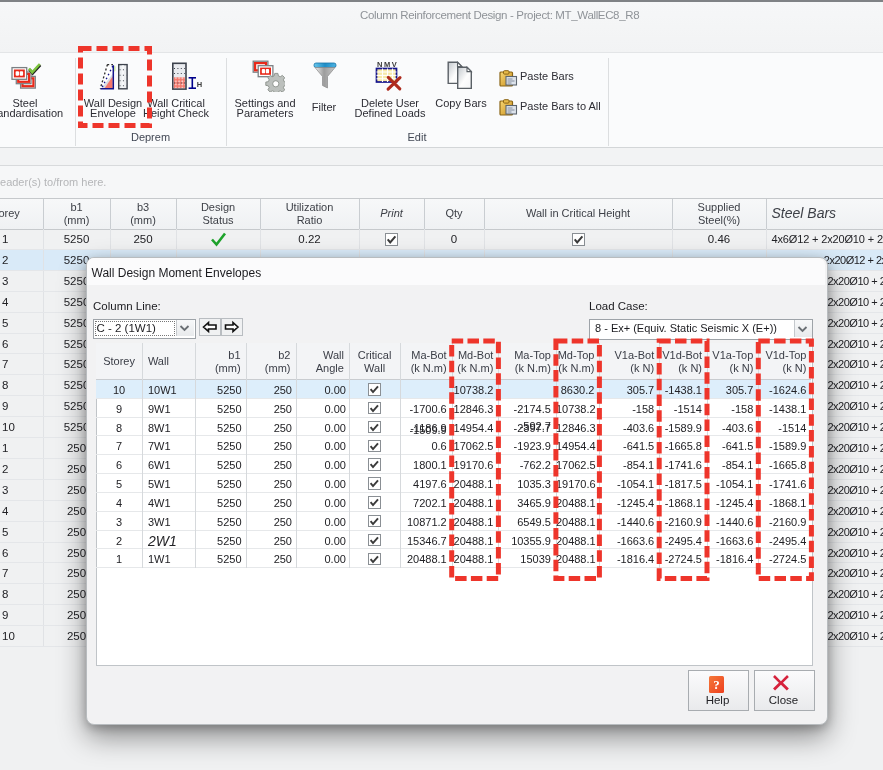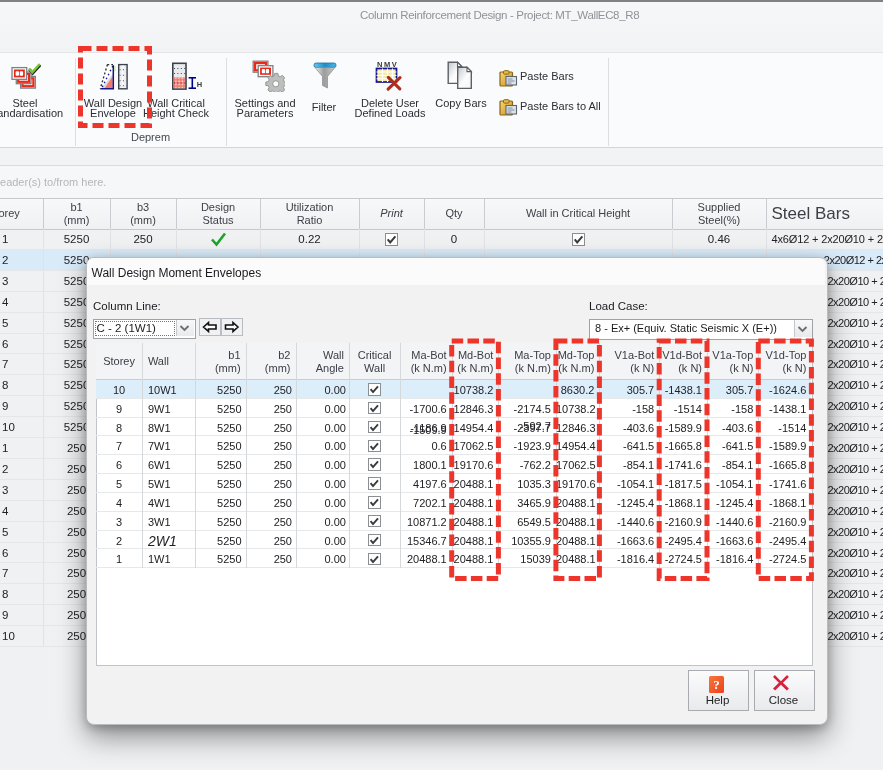--- a/index.html
+++ b/index.html
@@ -14,20 +14,21 @@
 <div class="abs" style="left:0px;top:52px;width:883px;height:1px;background:#e3e5e7;"></div>
 <div class="abs" style="left:0;top:53px;width:883px;height:94px;background:#fafbfc;"></div>
 <div class="abs" style="left:0px;top:147px;width:883px;height:1px;background:#d3d6d8;"></div>
 <div class="abs" style="left:0;top:148px;width:883px;height:17px;background:#f2f3f4;"></div>
 <div class="abs" style="left:0px;top:165px;width:883px;height:1px;background:#d8dadc;"></div>
 <div class="abs" style="left:0;top:166px;width:883px;height:32px;background:#f6f7f8;"></div>
 <div class="abs" style="left:75px;top:58px;width:1px;height:88px;background:#dcdee0;"></div>
 <div class="abs" style="left:225.5px;top:58px;width:1px;height:88px;background:#dcdee0;"></div>
 <div class="abs" style="left:608px;top:58px;width:1px;height:88px;background:#dcdee0;"></div>
 <div class="abs" style="left:75px;top:131px;font-size:11px;color:#414754;line-height:13px;white-space:nowrap;width:151px;text-align:center;">Deprem</div>
+<div class="abs" style="left:226px;top:131px;font-size:11px;color:#414754;line-height:13px;white-space:nowrap;width:382px;text-align:center;">Edit</div>
 <div class="abs" style="left:-30.0px;top:97px;font-size:11px;color:#2d2d34;line-height:13px;white-space:nowrap;width:110px;text-align:center;">Steel</div>
 <div class="abs" style="left:-30.0px;top:107.4px;font-size:11px;color:#2d2d34;line-height:13px;white-space:nowrap;width:110px;text-align:center;">Standardisation</div>
 <div class="abs" style="left:68.0px;top:97px;font-size:11px;color:#2d2d34;line-height:13px;white-space:nowrap;width:90px;text-align:center;">Wall Design</div>
 <div class="abs" style="left:68.0px;top:107.4px;font-size:11px;color:#2d2d34;line-height:13px;white-space:nowrap;width:90px;text-align:center;">Envelope</div>
 <div class="abs" style="left:131.0px;top:97px;font-size:11px;color:#2d2d34;line-height:13px;white-space:nowrap;width:90px;text-align:center;">Wall Critical</div>
 <div class="abs" style="left:131.0px;top:107.4px;font-size:11px;color:#2d2d34;line-height:13px;white-space:nowrap;width:90px;text-align:center;">Height Check</div>
 <div class="abs" style="left:220.0px;top:97px;font-size:11px;color:#2d2d34;line-height:13px;white-space:nowrap;width:90px;text-align:center;">Settings and</div>
 <div class="abs" style="left:220.0px;top:107.4px;font-size:11px;color:#2d2d34;line-height:13px;white-space:nowrap;width:90px;text-align:center;">Parameters</div>
 <div class="abs" style="left:279.0px;top:101px;font-size:11px;color:#2d2d34;line-height:13px;white-space:nowrap;width:90px;text-align:center;">Filter</div>
 <div class="abs" style="left:345.0px;top:97px;font-size:11px;color:#2d2d34;line-height:13px;white-space:nowrap;width:90px;text-align:center;">Delete User</div>
@@ -186,21 +187,21 @@
 <div class="abs" style="left:110px;top:214px;font-size:11px;color:#3c3f46;line-height:13px;white-space:nowrap;width:66px;text-align:center;">(mm)</div>
 <div class="abs" style="left:176px;top:201px;font-size:11px;color:#3c3f46;line-height:13px;white-space:nowrap;width:84px;text-align:center;">Design</div>
 <div class="abs" style="left:176px;top:214px;font-size:11px;color:#3c3f46;line-height:13px;white-space:nowrap;width:84px;text-align:center;">Status</div>
 <div class="abs" style="left:260px;top:201px;font-size:11px;color:#3c3f46;line-height:13px;white-space:nowrap;width:99px;text-align:center;">Utilization</div>
 <div class="abs" style="left:260px;top:214px;font-size:11px;color:#3c3f46;line-height:13px;white-space:nowrap;width:99px;text-align:center;">Ratio</div>
 <div class="abs" style="left:359px;top:207px;font-size:11px;color:#3c3f46;line-height:13px;white-space:nowrap;width:65px;text-align:center;font-style:italic;">Print</div>
 <div class="abs" style="left:424px;top:207px;font-size:11px;color:#3c3f46;line-height:13px;white-space:nowrap;width:60px;text-align:center;">Qty</div>
 <div class="abs" style="left:484px;top:207px;font-size:11px;color:#3c3f46;line-height:13px;white-space:nowrap;width:188px;text-align:center;">Wall in Critical Height</div>
 <div class="abs" style="left:672px;top:201px;font-size:11px;color:#3c3f46;line-height:13px;white-space:nowrap;width:94px;text-align:center;">Supplied</div>
 <div class="abs" style="left:672px;top:214px;font-size:11px;color:#3c3f46;line-height:13px;white-space:nowrap;width:94px;text-align:center;">Steel(%)</div>
-<div class="abs" style="left:771.5px;top:207px;font-size:17px;color:#3c3f46;line-height:13px;white-space:nowrap;">Steel Bars</div>
+<div class="abs" style="left:771.5px;top:207px;font-size:14px;color:#3c3f46;line-height:13px;white-space:nowrap;font-style:italic;">Steel Bars</div>
 <div class="abs" style="left:0px;top:248.9px;width:883px;height:1px;background:#e4e6e9;"></div>
 <div class="abs" style="left:43px;top:229.0px;width:1px;height:19.900000000000006px;background:#e0e2e5;"></div>
 <div class="abs" style="left:110px;top:229.0px;width:1px;height:19.900000000000006px;background:#e0e2e5;"></div>
 <div class="abs" style="left:176px;top:229.0px;width:1px;height:19.900000000000006px;background:#e0e2e5;"></div>
 <div class="abs" style="left:260px;top:229.0px;width:1px;height:19.900000000000006px;background:#e0e2e5;"></div>
 <div class="abs" style="left:359px;top:229.0px;width:1px;height:19.900000000000006px;background:#e0e2e5;"></div>
 <div class="abs" style="left:424px;top:229.0px;width:1px;height:19.900000000000006px;background:#e0e2e5;"></div>
 <div class="abs" style="left:484px;top:229.0px;width:1px;height:19.900000000000006px;background:#e0e2e5;"></div>
 <div class="abs" style="left:672px;top:229.0px;width:1px;height:19.900000000000006px;background:#e0e2e5;"></div>
 <div class="abs" style="left:766px;top:229.0px;width:1px;height:19.900000000000006px;background:#e0e2e5;"></div>

